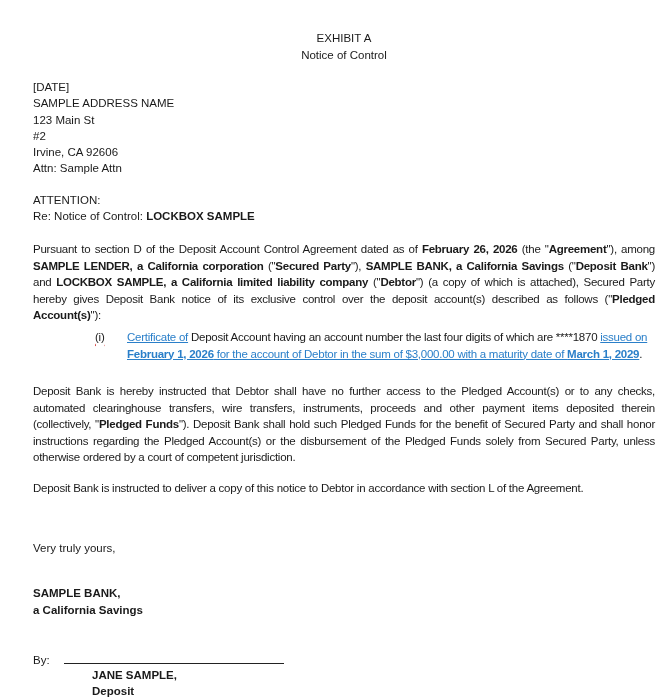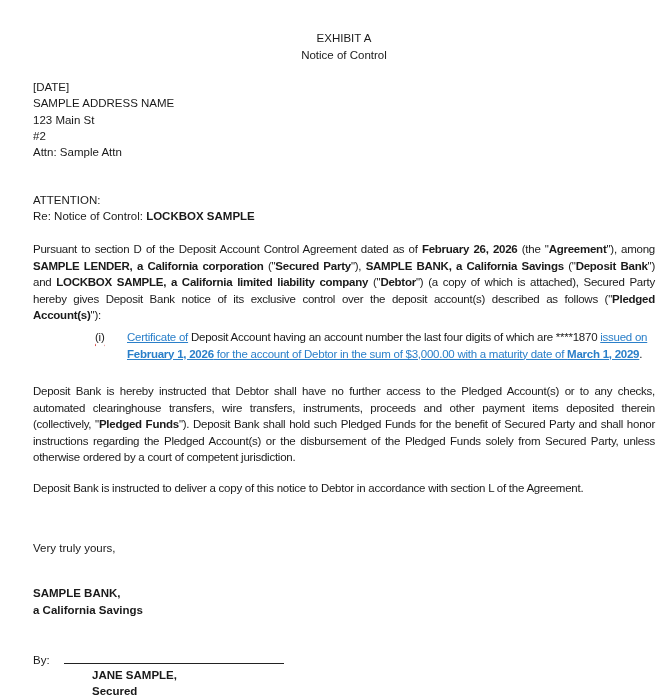--- a/index.html
+++ b/index.html
@@ -40,20 +40,21 @@
 <div class="page">
 
   <div class="title t1">EXHIBIT A</div>
   <div class="title t2">Notice of Control</div>
 
   <div class="addr">
     <div>[DATE]</div>
     <div>SAMPLE ADDRESS NAME</div>
     <div>123 Main St</div>
     <div>#2</div>
+    <div>Irvine, CA 92606</div>
     <div>Attn: Sample Attn</div>
   </div>
 
   <div class="attn">
     <div>ATTENTION:</div>
     <div><span>Re: Notice of Control: </span><b>LOCKBOX SAMPLE</b></div>
   </div>
 
   <div class="para p1"><span>Pursuant to section D of the Deposit Account Control Agreement dated as of </span><b>February 26, 2026</b><span> (the "</span><b>Agreement</b><span>"), among </span><b>SAMPLE LENDER, a California corporation</b><span> ("</span><b>Secured Party</b><span>"), </span><b>SAMPLE BANK, a California Savings</b><span> ("</span><b>Deposit Bank</b><span>") and </span><b>LOCKBOX SAMPLE, a California limited liability company</b><span> ("</span><b>Debtor</b><span>") (a copy of which is attached), Secured Party hereby gives Deposit Bank notice of its exclusive control over the deposit account(s) described as follows ("</span><b>Pledged Account(s)</b><span>"):</span></div>
 
@@ -70,16 +71,16 @@
 
   <div class="bank">
     <div>SAMPLE BANK,</div>
     <div>a California Savings</div>
   </div>
 
   <div class="by">By:</div>
   <div class="sigline"></div>
   <div class="signer">
     <div>JANE SAMPLE,</div>
-    <div>Secured</div>
+    <div>Deposit</div>
   </div>
 
 </div>
 
 </body></html>

